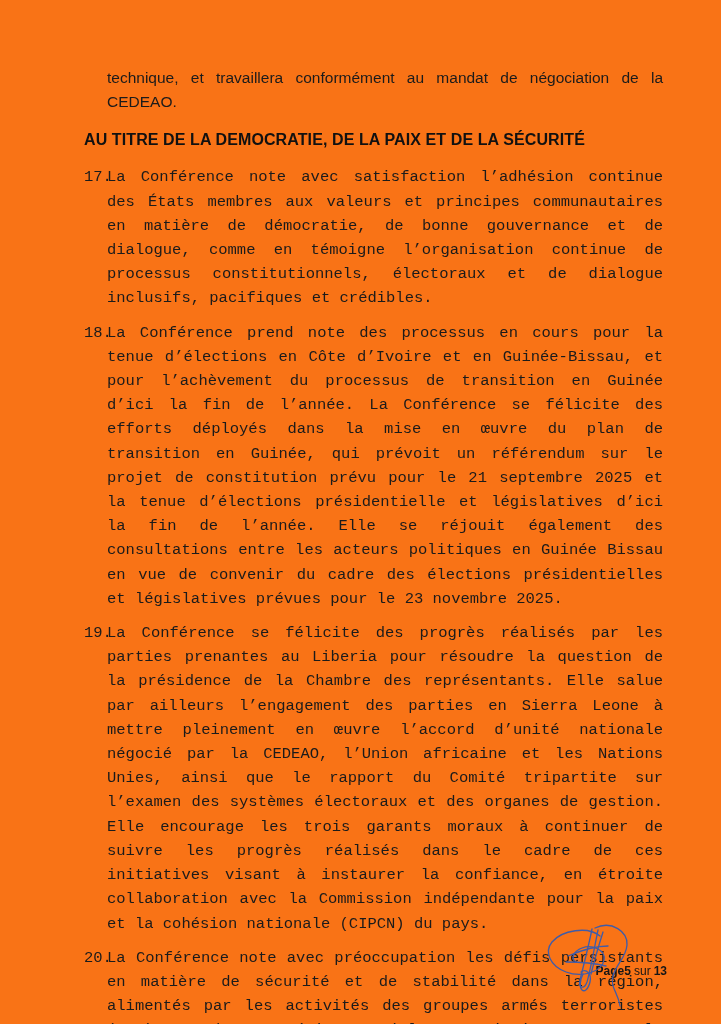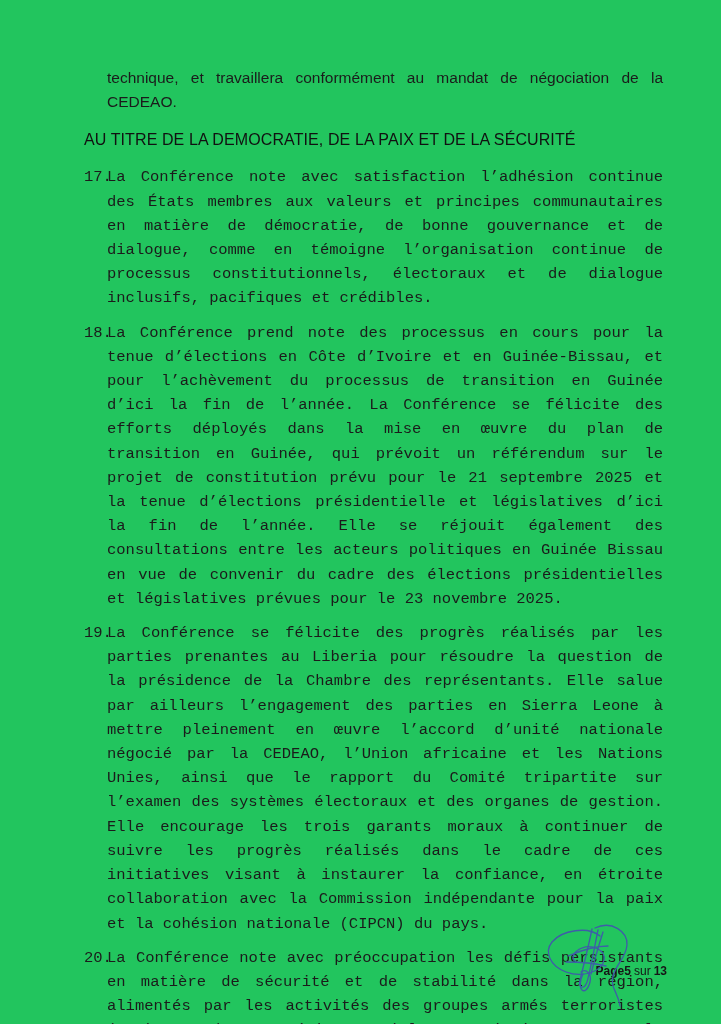--- a/index.html
+++ b/index.html
@@ -12,38 +12,38 @@
     height: 1024px;
     overflow: hidden;
     font-family: "Liberation Sans", "DejaVu Sans", sans-serif;
     color: #1b1b1b;
     position: relative;
   }
   .page {
     position: relative;
     width: 721px;
     height: 1024px;
-    background: #22c55e;
+    background: #f97316;
   }
   .content {
     padding: 66px 58px 0 84px;
   }
   .para {
     font-size: 15.5px;
     line-height: 24.2px;
     text-align: justify;
     margin: 0 0 10px 0;
   }
   .cont-para {
     padding-left: 23px;
     margin-bottom: 14px;
   }
   .heading {
     font-size: 16px;
-    font-weight: normal;
+    font-weight: bold;
     line-height: 24px;
     letter-spacing: 0.1px;
     margin: 0 0 13px 0;
     color: #111111;
   }
   .numbered {
     padding-left: 23px;
     text-indent: -23px;
     font-family: Liberation Mono, monospace;
   }

